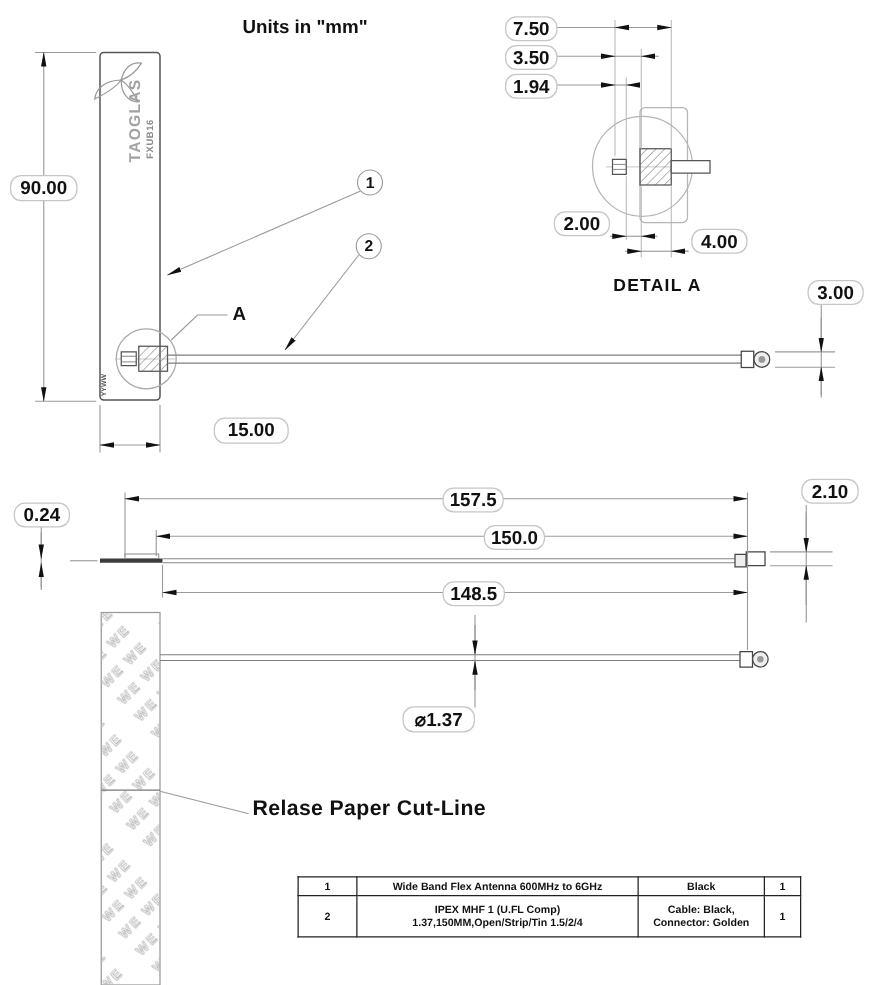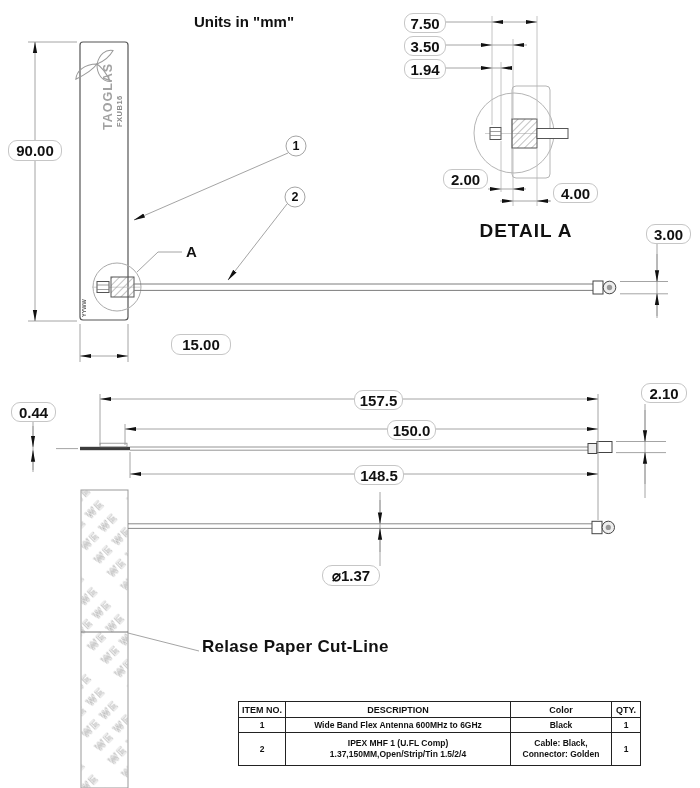--- a/index.html
+++ b/index.html
@@ -5,21 +5,21 @@
   html,body{margin:0;padding:0;background:#fff;}
   #stage{position:relative;width:700px;height:788px;background:#fff;overflow:hidden;
          font-family:"Liberation Sans",sans-serif;color:#111;}
   #stage svg.linework{position:absolute;left:0;top:0;}
   .lbl{position:absolute;font-weight:bold;color:#111;white-space:nowrap;}
   .dimbox{position:absolute;display:flex;align-items:center;justify-content:center;
           border:1px solid #c6c6c6;border-radius:9px;background:#fff;
           font-weight:bold;font-size:15px;color:#111;white-space:nowrap;}
   .title{font-size:15px;}
   .ref-a{font-size:15px;}
-  .detail-title{font-size:19px;letter-spacing:1px;text-align:center;}
+  .detail-title{font-size:14px;letter-spacing:1px;text-align:center;}
   .cutline{font-size:17px;letter-spacing:.3px;}
   .balloon{position:absolute;width:14px;height:15px;display:flex;align-items:center;
            justify-content:center;font-weight:bold;font-size:12.5px;}
   .vtext{position:absolute;writing-mode:vertical-rl;transform:rotate(180deg);
          font-weight:bold;text-align:center;}
   .brand{left:101px;top:57px;height:78px;width:16px;font-size:12.5px;color:#a2a2a2;letter-spacing:1px;}
   .model{left:115px;top:88px;height:46px;width:11px;font-size:7.5px;color:#8a8a8a;letter-spacing:.5px;}
   .datecode{left:81px;top:295px;height:27px;width:9px;font-size:5.5px;color:#555;}
   table.bom{position:absolute;left:238px;top:701px;width:402px;border-collapse:collapse;
             table-layout:fixed;background:#fff;}
@@ -209,43 +209,37 @@
 <div class="lbl detail-title" style="left:478px;top:220px;width:96px;">DETAIL A</div>
 
 <div class="dimbox" style="left:8px;top:140px;width:52px;height:19px;">90.00</div>
 <div class="dimbox" style="left:171px;top:334px;width:58px;height:19px;">15.00</div>
 <div class="dimbox" style="left:404px;top:13px;width:40px;height:18px;">7.50</div>
 <div class="dimbox" style="left:404px;top:36px;width:40px;height:18px;">3.50</div>
 <div class="dimbox" style="left:404px;top:59px;width:40px;height:18px;">1.94</div>
 <div class="dimbox" style="left:443px;top:169px;width:43px;height:18px;">2.00</div>
 <div class="dimbox" style="left:553px;top:183px;width:43px;height:18px;">4.00</div>
 <div class="dimbox" style="left:646px;top:224px;width:43px;height:18px;">3.00</div>
-<div class="dimbox" style="left:11px;top:402px;width:43px;height:18px;">0.44</div>
+<div class="dimbox" style="left:11px;top:402px;width:43px;height:18px;">0.24</div>
 <div class="dimbox" style="left:354px;top:390px;width:47px;height:18px;">157.5</div>
 <div class="dimbox" style="left:355px;top:420px;width:47px;height:18px;margin-left:32px;">150.0</div>
 <div class="dimbox" style="left:354px;top:465px;width:48px;height:18px;">148.5</div>
 <div class="dimbox" style="left:641px;top:383px;width:44px;height:18px;text-align:center;">2.10</div>
-<div class="dimbox" style="left:322px;top:565px;width:56px;height:19px;border-radius:10px;">⌀1.37</div>
+<div class="dimbox" style="left:322px;top:565px;width:56px;height:19px;">⌀1.37</div>
 
 <div class="lbl cutline" style="left:202px;top:637px;">Relase Paper Cut-Line</div>
 
 <table class="bom">
   <colgroup>
         <col style="width:47px">
         <col style="width:225px">
         <col style="width:101px">
         <col style="width:29px">
       </colgroup>
   <tbody>
-        <tr>
-    <th>ITEM NO.</th>
-    <th>DESCRIPTION</th>
-    <th>Color</th>
-    <th>QTY.</th>
-  </tr>
   <tr class="r1">
     <td>1</td>
     <td>Wide Band Flex Antenna 600MHz to 6GHz</td>
     <td>Black</td>
     <td>1</td>
   </tr>
   <tr class="r2">
     <td>2</td>
     <td>
       <span class="cell-line">IPEX MHF 1 (U.FL Comp)</span>

